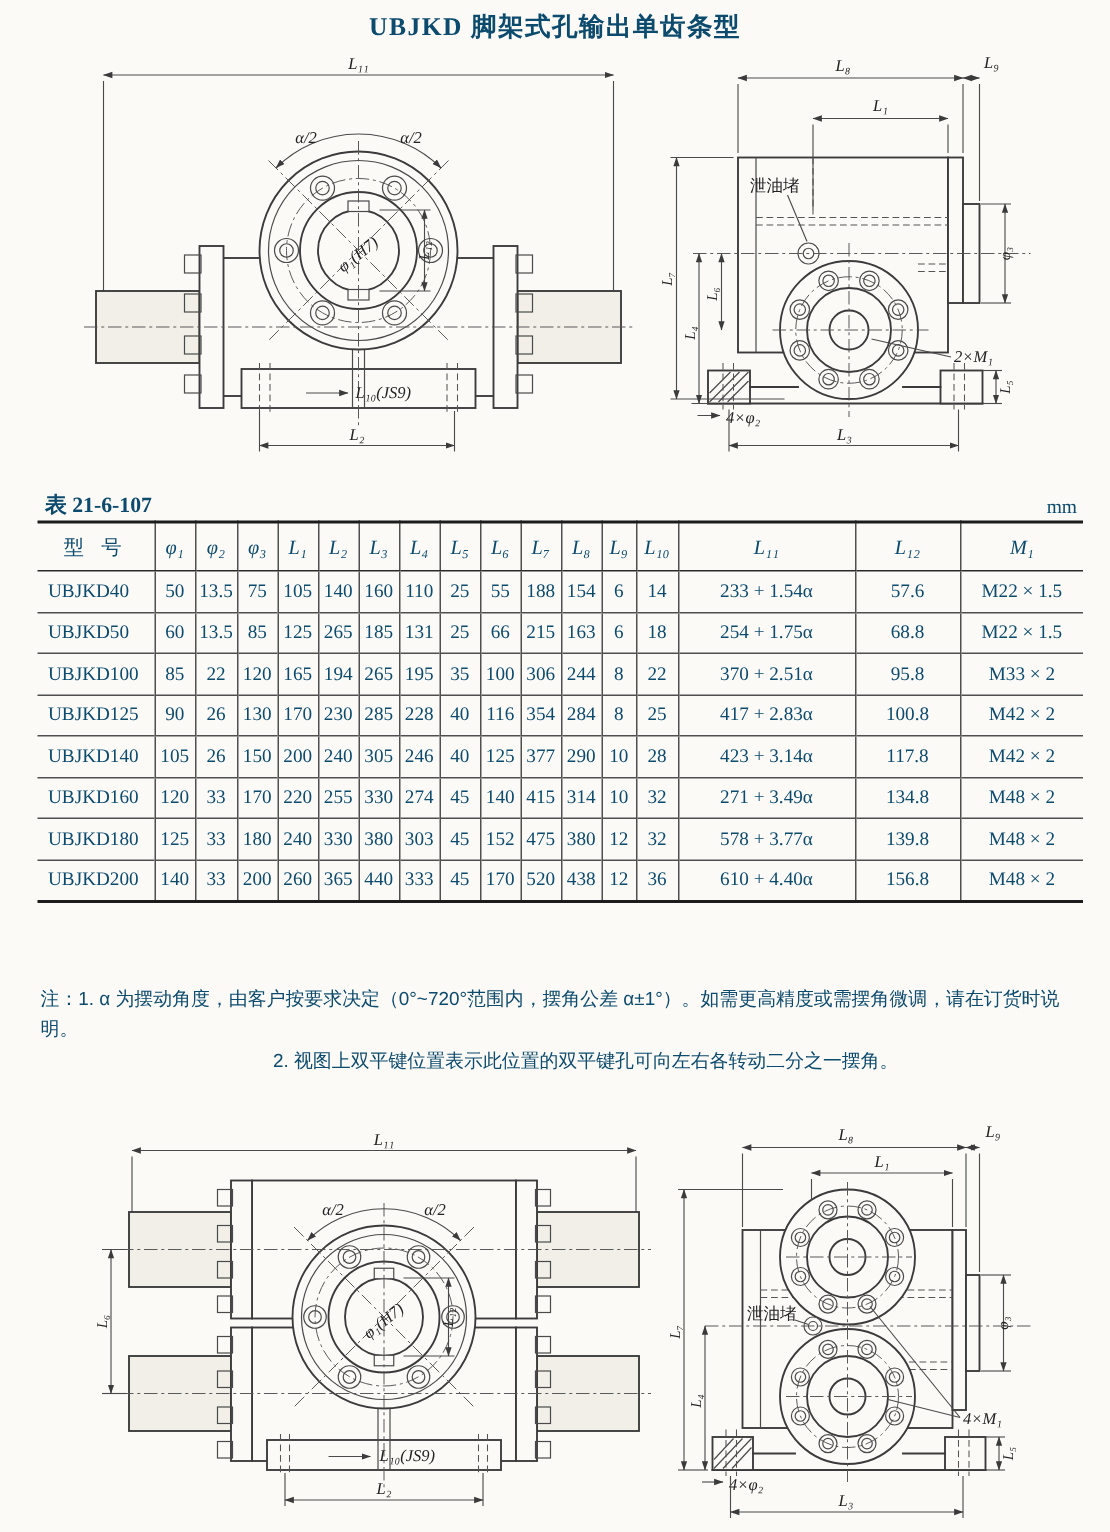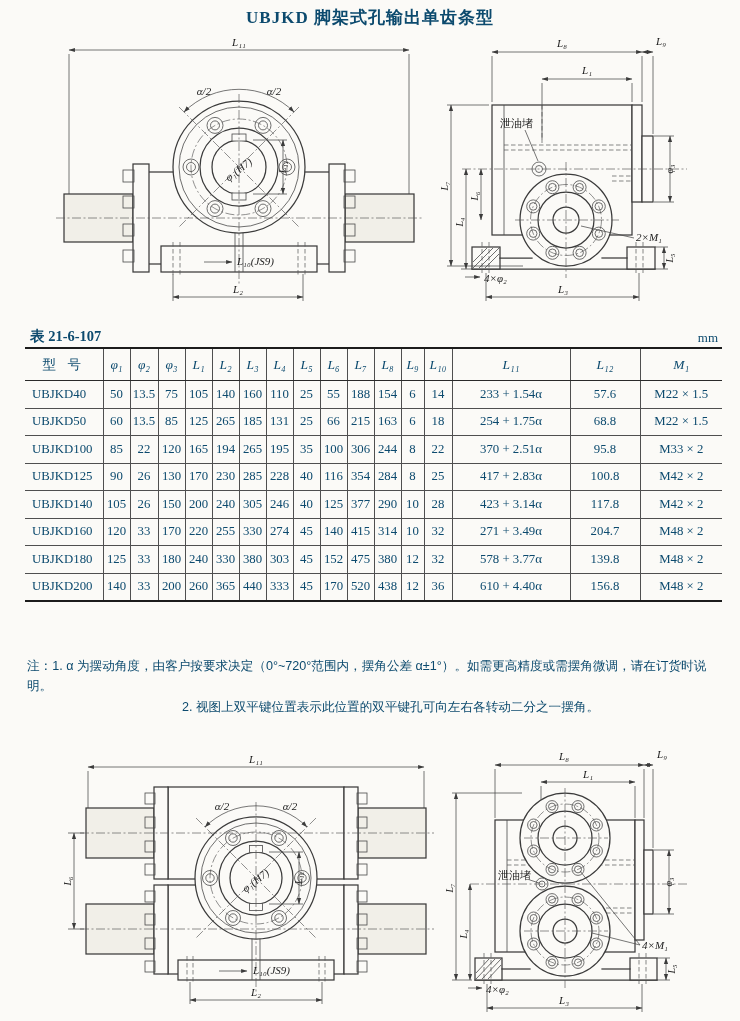--- a/index.html
+++ b/index.html
@@ -455,21 +455,21 @@
           <td>255</td>
           <td>330</td>
           <td>274</td>
           <td>45</td>
           <td>140</td>
           <td>415</td>
           <td>314</td>
           <td>10</td>
           <td>32</td>
           <td>271 + 3.49α</td>
-          <td>204.7</td>
+          <td>134.8</td>
           <td>M48 × 2</td>
         </tr>
         <tr>
           <td class="model">UBJKD180</td>
           <td>125</td>
           <td>33</td>
           <td>180</td>
           <td>240</td>
           <td>330</td>
           <td>380</td>

